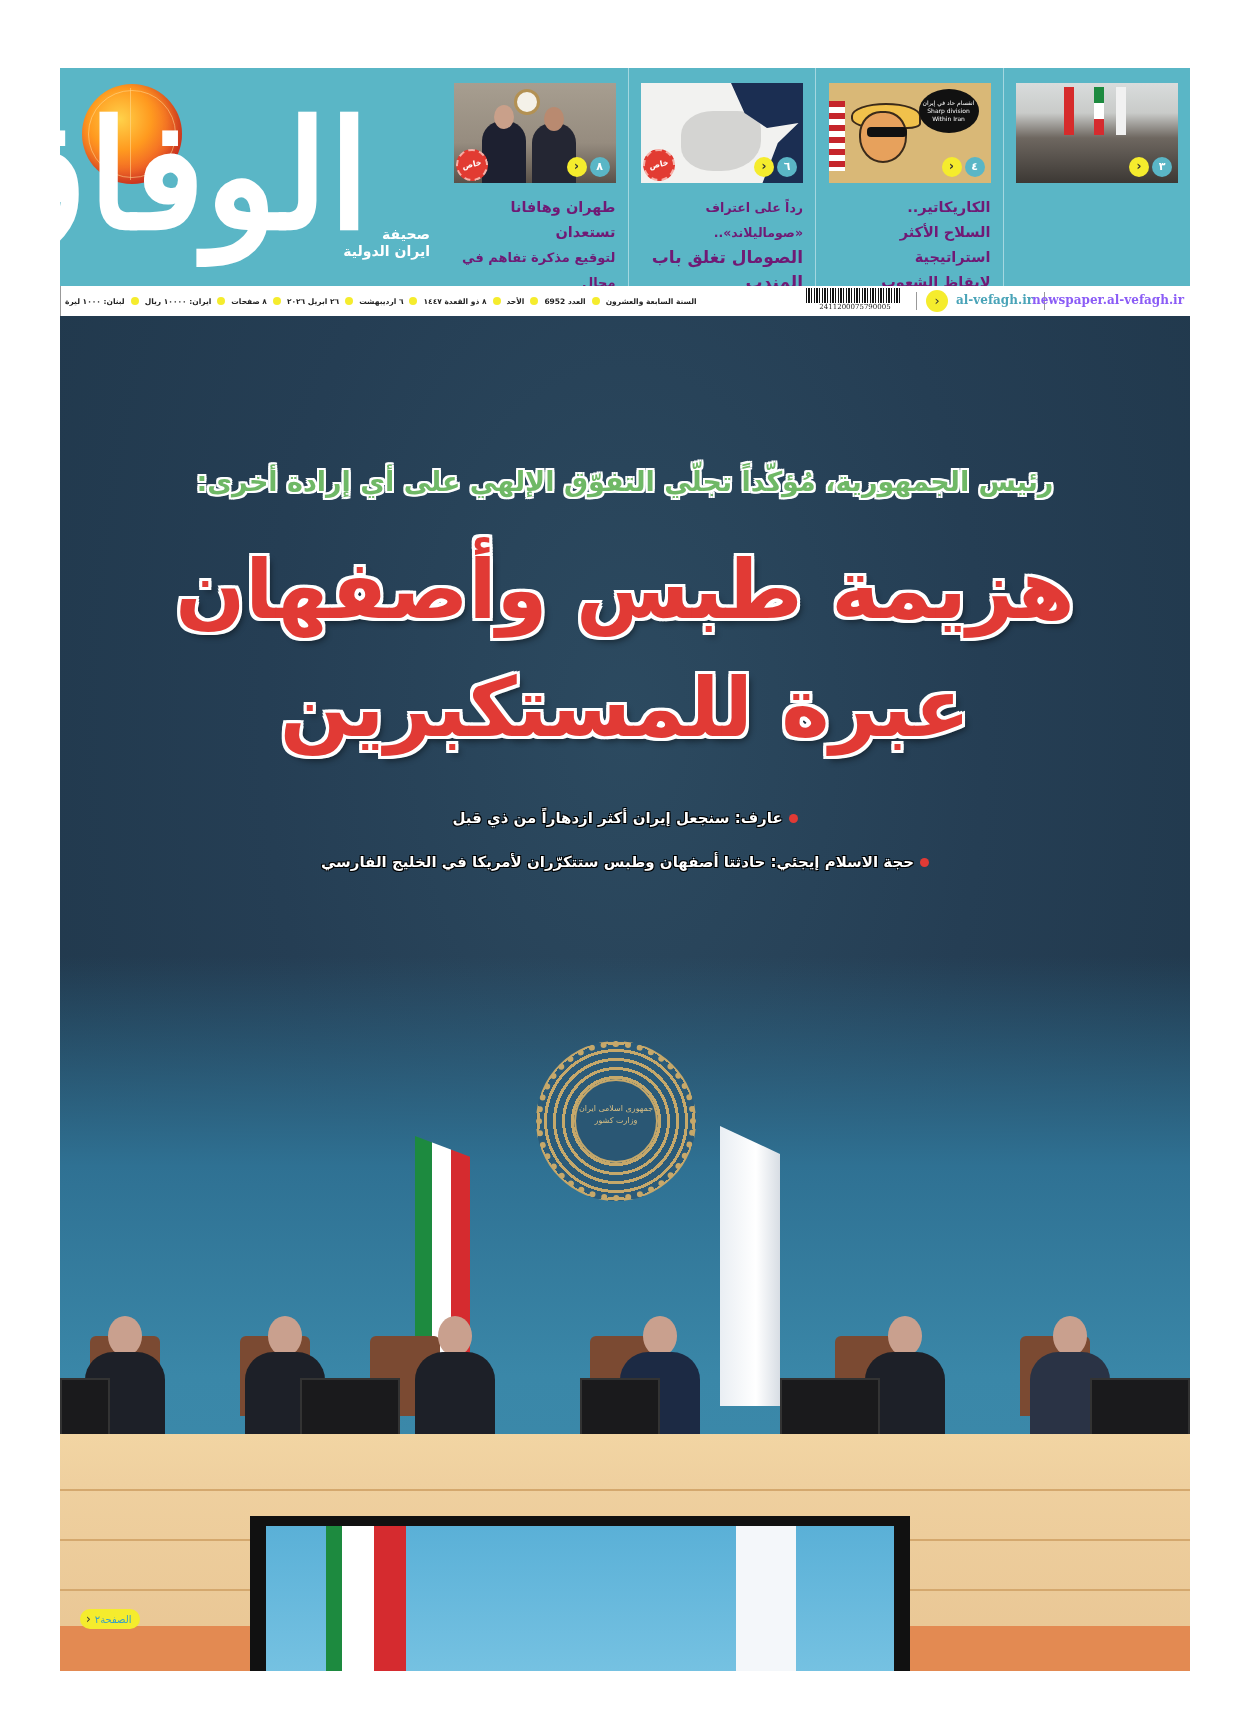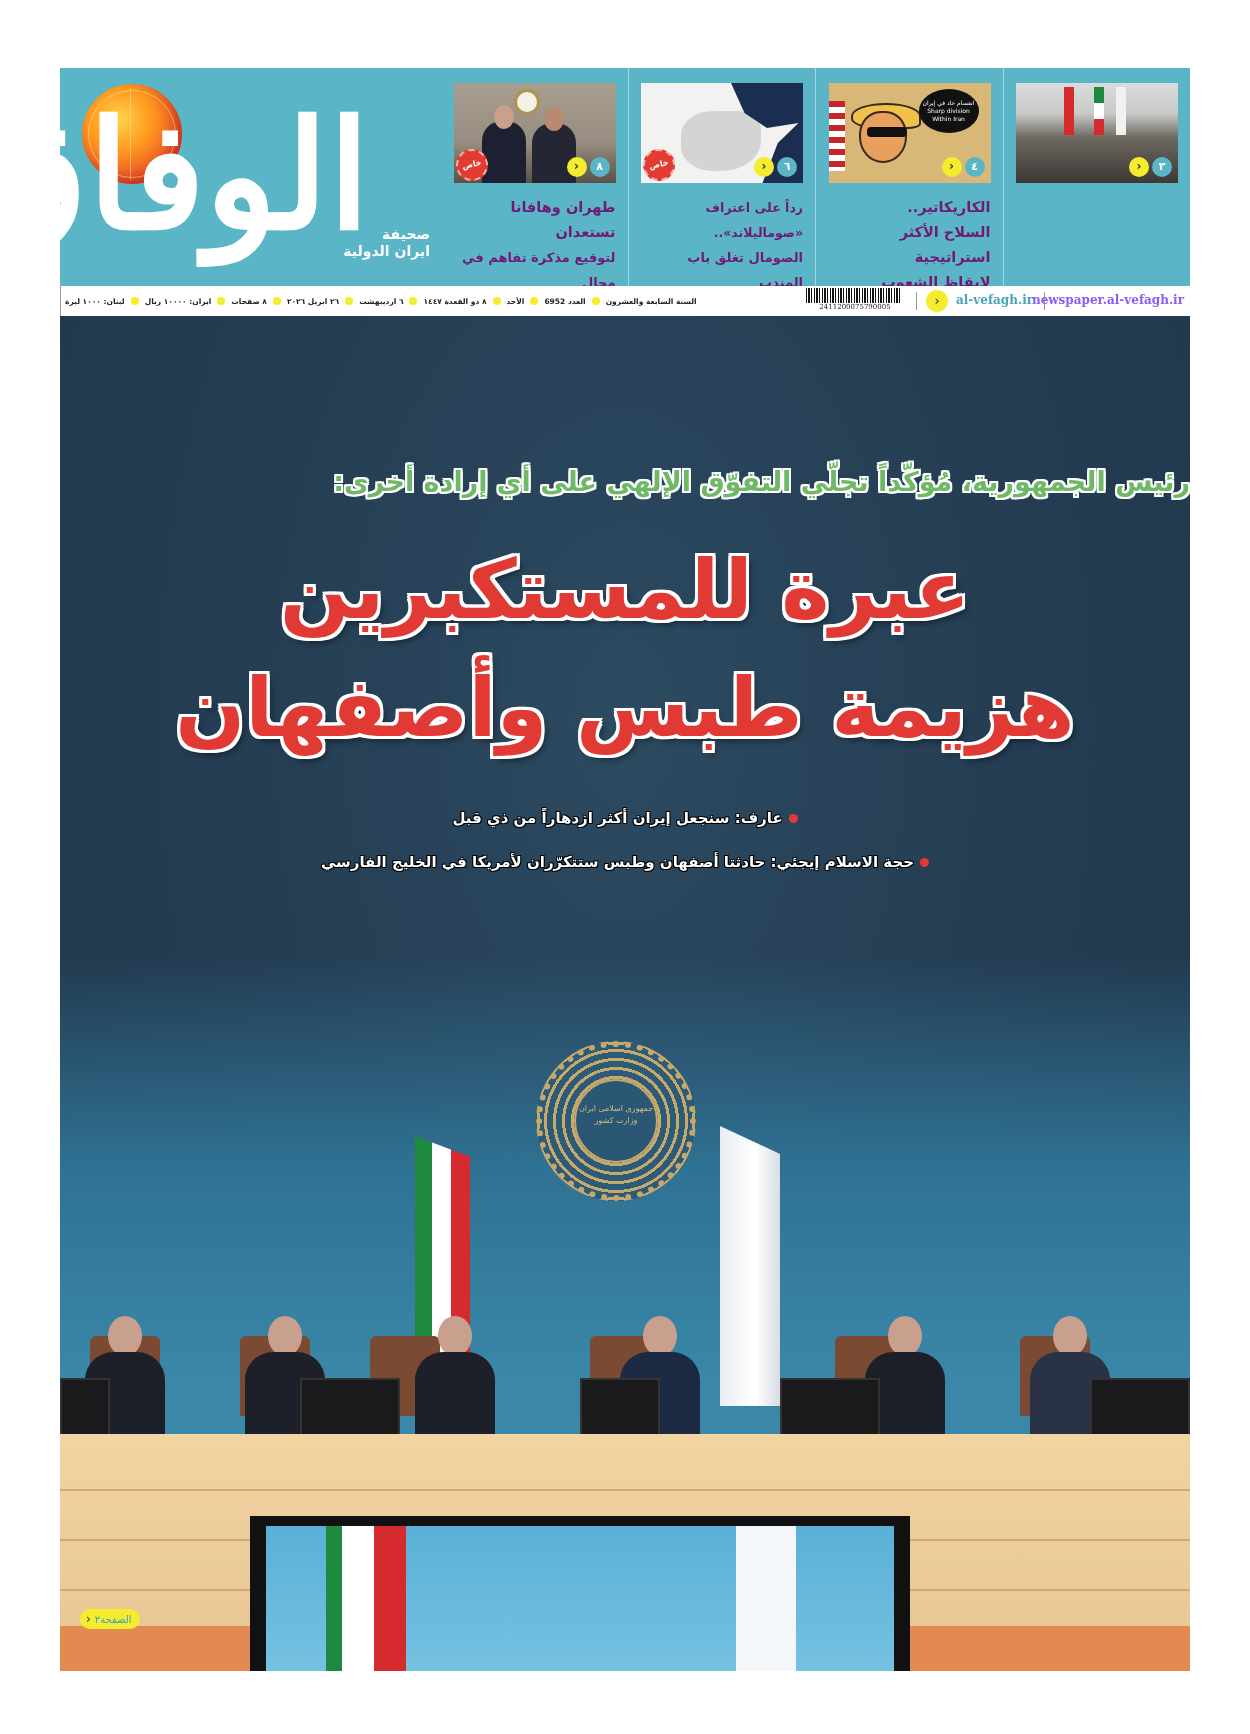--- a/index.html
+++ b/index.html
@@ -55,21 +55,21 @@
   .sep { position: absolute; top: 6px; width: 1px; height: 18px; background: #999; }
   .site-arrow { position: absolute; left: 866px; top: 4px; width: 22px; height: 22px; border-radius: 50%; background: #f5ec2d; color: #333; text-align: center; line-height: 21px; font-size: 13px; }
   .site1 { position: absolute; left: 896px; top: 7px; font-family: "DejaVu Serif", serif; font-size: 12px; color: #4aa4b8; font-weight: bold; }
   .site2 { position: absolute; right: 6px; top: 7px; font-family: "DejaVu Serif", serif; font-size: 12px; color: #8b5cf6; font-weight: bold; }
 
   
   .hero { position: relative; width: 1130px; height: 1355px; overflow: hidden;
           background: radial-gradient(ellipse at 50% 30%, #2c4a60 0%, #253e54 45%, #1f3649 100%); }
   .hero .wall-lower { position: absolute; left: 0; top: 640px; width: 100%; height: 700px;
           background: linear-gradient(180deg, rgba(40,90,120,0) 0%, #2f7193 30%, #3a87a8 60%, #3d8cad 100%); }
-  .kicker { position: absolute; left: 0; right: 0; top: 150px; text-align: right; direction: rtl; color: #6fb866; font-size: 27px; font-weight: bold;
+  .kicker { position: absolute; left: 0; right: 0; top: 150px; text-align: center; direction: rtl; color: #6fb866; font-size: 27px; font-weight: bold;
             text-shadow: -2px -2px 0 #fff, 2px -2px 0 #fff, -2px 2px 0 #fff, 2px 2px 0 #fff, 0 2px 0 #fff, 0 -2px 0 #fff, 2px 0 0 #fff, -2px 0 0 #fff; }
   .headline { position: absolute; left: 0; right: 0; top: 215px; text-align: center; direction: rtl; color: #e13a35; font-size: 82px; font-weight: bold; line-height: 118px;
               text-shadow: -3px -3px 0 #fff, 3px -3px 0 #fff, -3px 3px 0 #fff, 3px 3px 0 #fff, 0 3px 0 #fff, 0 -3px 0 #fff, 3px 0 0 #fff, -3px 0 0 #fff, 4px 5px 6px rgba(0,0,0,0.45); }
   .bullets { position: absolute; left: 0; right: 0; top: 480px; direction: rtl; text-align: center; }
   .bullet { color: #ffffff; font-size: 15px; font-weight: bold; line-height: 44px;
             text-shadow: 1px 1px 0 #000, -1px -1px 0 #000, 1px -1px 0 #000, -1px 1px 0 #000; }
   .bullet .rdot { display: inline-block; width: 9px; height: 9px; border-radius: 50%; background: #e13a35; margin-left: 6px; vertical-align: middle; }
   .bullet.b1 { margin-right: 0; }
 
   .emblem { position: absolute; left: 476px; top: 725px; width: 160px; height: 160px; border-radius: 50%;
@@ -154,21 +154,21 @@
           <div class="land"></div>
           <div class="sea"></div>
           <div class="exclusive">خاص</div>
           <div class="badge-row">
             <span class="num-badge">٦</span>
             <span class="arrow-badge">‹</span>
           </div>
         </div>
         <div class="caption">
           <div style="font-size:12.5px;">رداً على اعتراف «صوماليلاند»..</div>
-          <div style="font-size:13px;">الصومال تغلق باب المندب</div>
+          <div style="font-size:17px;">الصومال تغلق باب المندب</div>
           <div>وتخنق الاحتلال</div>
         </div>
       </div>
 
       <div class="teaser">
         <div class="thumb handshake">
           <div class="clock"></div>
           <div class="p1"></div>
           <div class="p1h"></div>
           <div class="p2"></div>
@@ -217,22 +217,22 @@
     <div class="site1">al-vefagh.ir</div>
     <div class="sep" style="left:984px;"></div>
     <div class="site2">newspaper.al-vefagh.ir</div>
   </div>
 
   <div class="hero">
     <div class="wall-lower"></div>
 
     <div class="kicker">رئيس الجمهورية، مُؤكّداً تجلّي التفوّق الإلهي على أي إرادة أخرى:</div>
     <div class="headline">
+      <div>هزيمة طبس وأصفهان</div>
       <div>عبرة للمستكبرين</div>
-      <div>هزيمة طبس وأصفهان</div>
     </div>
     <div class="bullets">
       <div class="bullet b1"><span class="rdot"></span><span>عارف: سنجعل إيران أكثر ازدهاراً من ذي قبل</span></div>
       <div class="bullet"><span class="rdot"></span><span>حجة الاسلام إيجئي: حادثتا أصفهان وطبس ستتكرّران لأمريكا في الخليج الفارسي</span></div>
     </div>
 
     <div class="emblem">
       <div class="emblem-inner">
         <div>جمهوری اسلامی ایران</div>
         <div>وزارت کشور</div>

